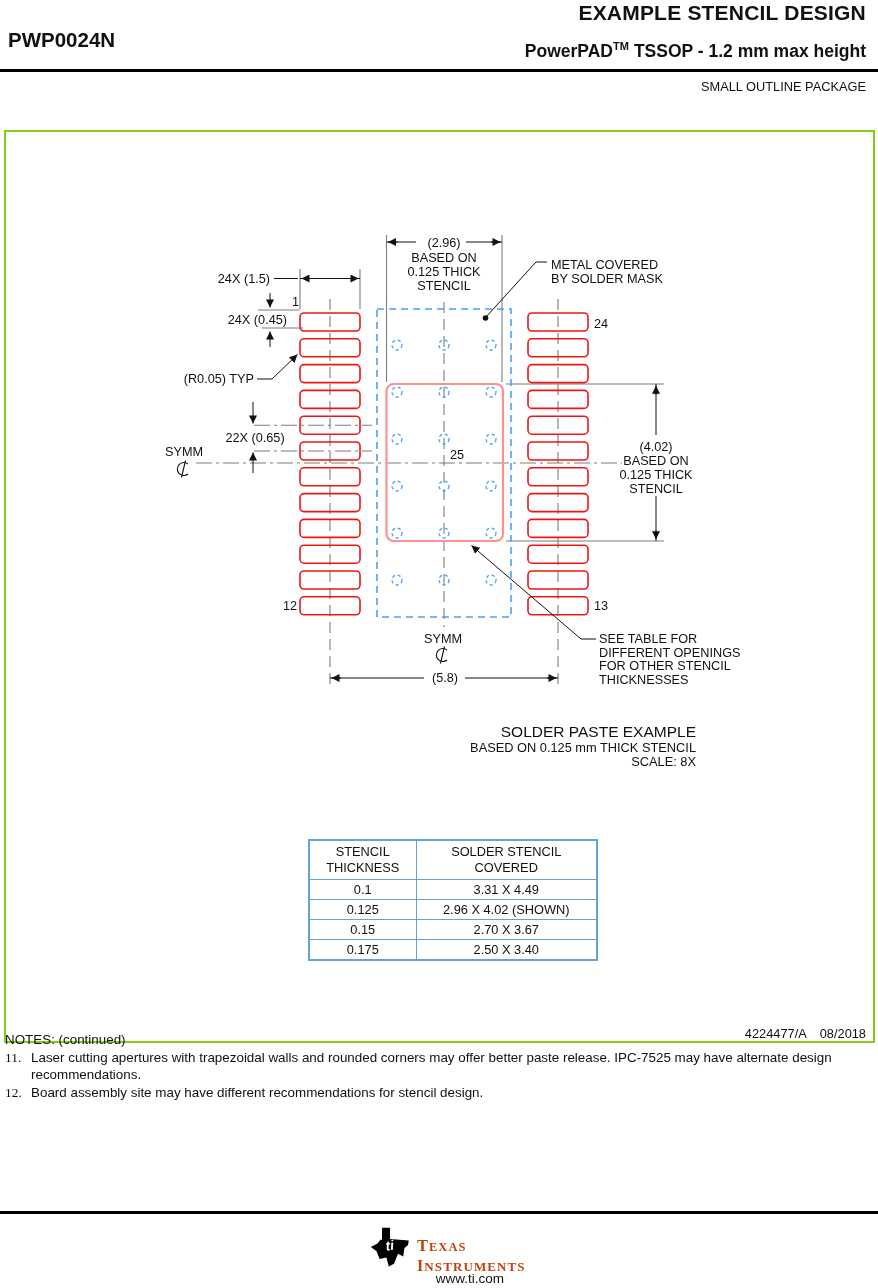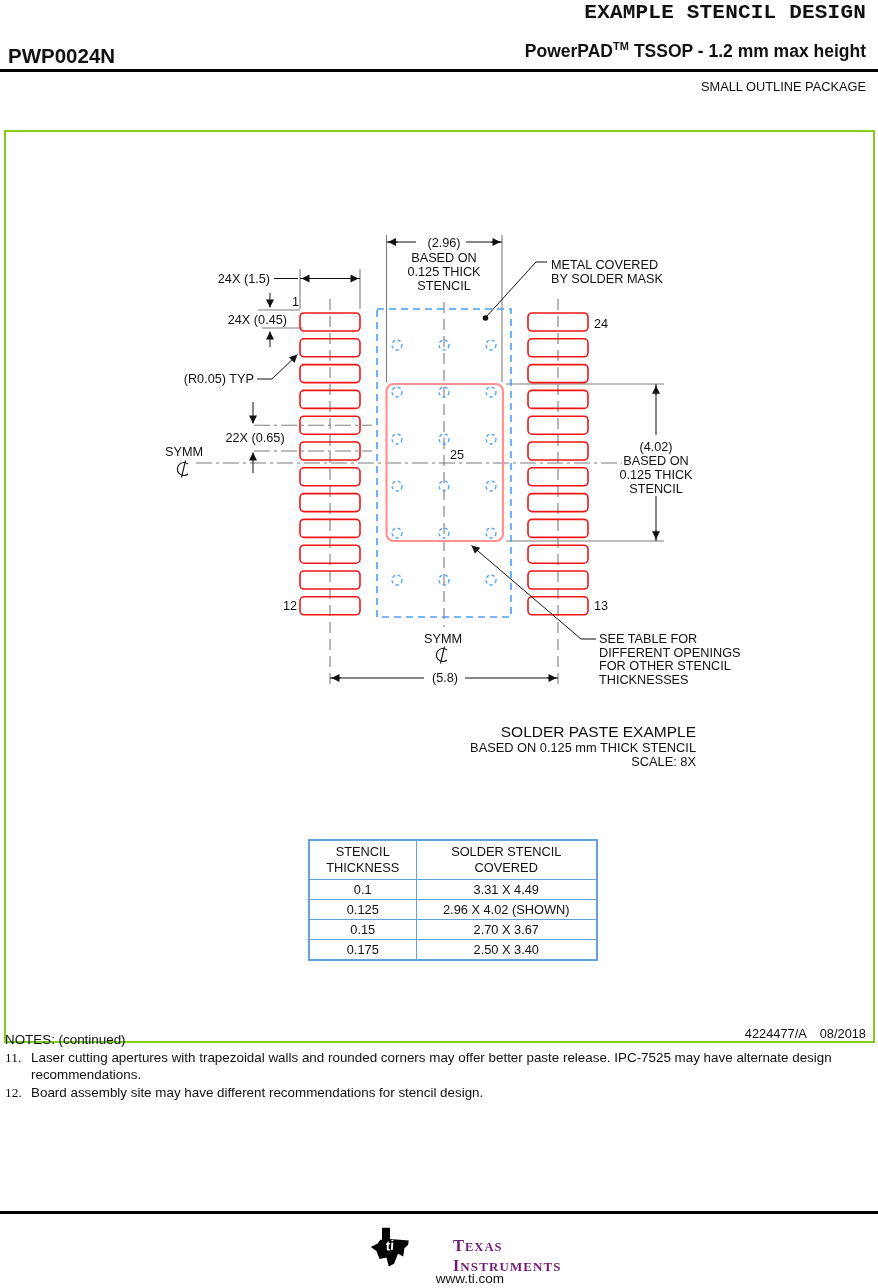--- a/index.html
+++ b/index.html
@@ -1,22 +1,22 @@
 <!DOCTYPE html>
 <html><head>
 <meta charset="utf-8">
 <style>
   html,body{margin:0;padding:0;background:#fff;}
   body{width:878px;height:1288px;position:relative;overflow:hidden;
        font-family:"Liberation Sans",sans-serif;color:#111;}
   .abs{position:absolute;}
 
   
-  .doc-title{top:1px;right:12px;font-size:21px;font-weight:bold;letter-spacing:0.2px;font-family:Liberation Mono, monospace;}
-  .part-number{left:8px;top:44px;font-size:20.5px;font-weight:bold;}
+  .doc-title{top:1px;right:12px;font-size:21px;font-weight:bold;letter-spacing:0.2px;}
+  .part-number{left:8px;top:28px;font-size:20.5px;font-weight:bold;}
   .pkg-line{right:12px;top:41px;font-size:17.5px;font-weight:bold;white-space:nowrap;}
   .pkg-line .tm{font-size:11px;position:relative;top:-7px;font-weight:bold;}
   .pkg-line .pkg-desc{margin-left:5px;}
   .header-rule{left:0;top:69px;width:878px;height:3px;background:#000;}
   .package-type{right:12px;top:79px;font-size:12.8px;}
 
   
   .frame{left:4px;top:109px;width:867px;height:909px;border:2px solid #84cc16;margin-top:21px;}
   .frame svg.drawing{position:absolute;left:0;top:0;}
   svg text{font-family:"Liberation Sans",sans-serif;font-size:12.7px;fill:#111;stroke:none;}
@@ -40,21 +40,21 @@
   
   .notes{left:5px;top:1031px;width:858px;font-size:13.4px;line-height:17.5px;}
   .note-heading{}
   .note-item{display:flex;}
   .note-num{flex:none;width:26px;font-family:Liberation Serif, serif;}
   .note-text{flex:1;}
 
   
   .footer-rule{left:0;top:1211px;width:878px;height:3px;background:#000;}
   .ti-logo{left:370px;top:1226px;}
-  .brand{left:417px;top:1236px;font-family:"Liberation Serif",serif;font-weight:bold;color:#701a75;margin-left:36px;}
+  .brand{left:417px;top:1236px;font-family:"Liberation Serif",serif;font-weight:bold;color:#c2410c;}
   .brand-l1{font-size:12.5px;letter-spacing:1px;}
   .brand-l1::first-letter{font-size:16.5px;}
   .brand-l2{font-size:13px;letter-spacing:1.1px;margin-top:1px;}
   .brand-l2::first-letter{font-size:16px;}
   .website{left:395px;top:1271px;width:150px;text-align:center;font-size:13.5px;}
 </style>
 </head>
 <body>
 
 <div class="page">

